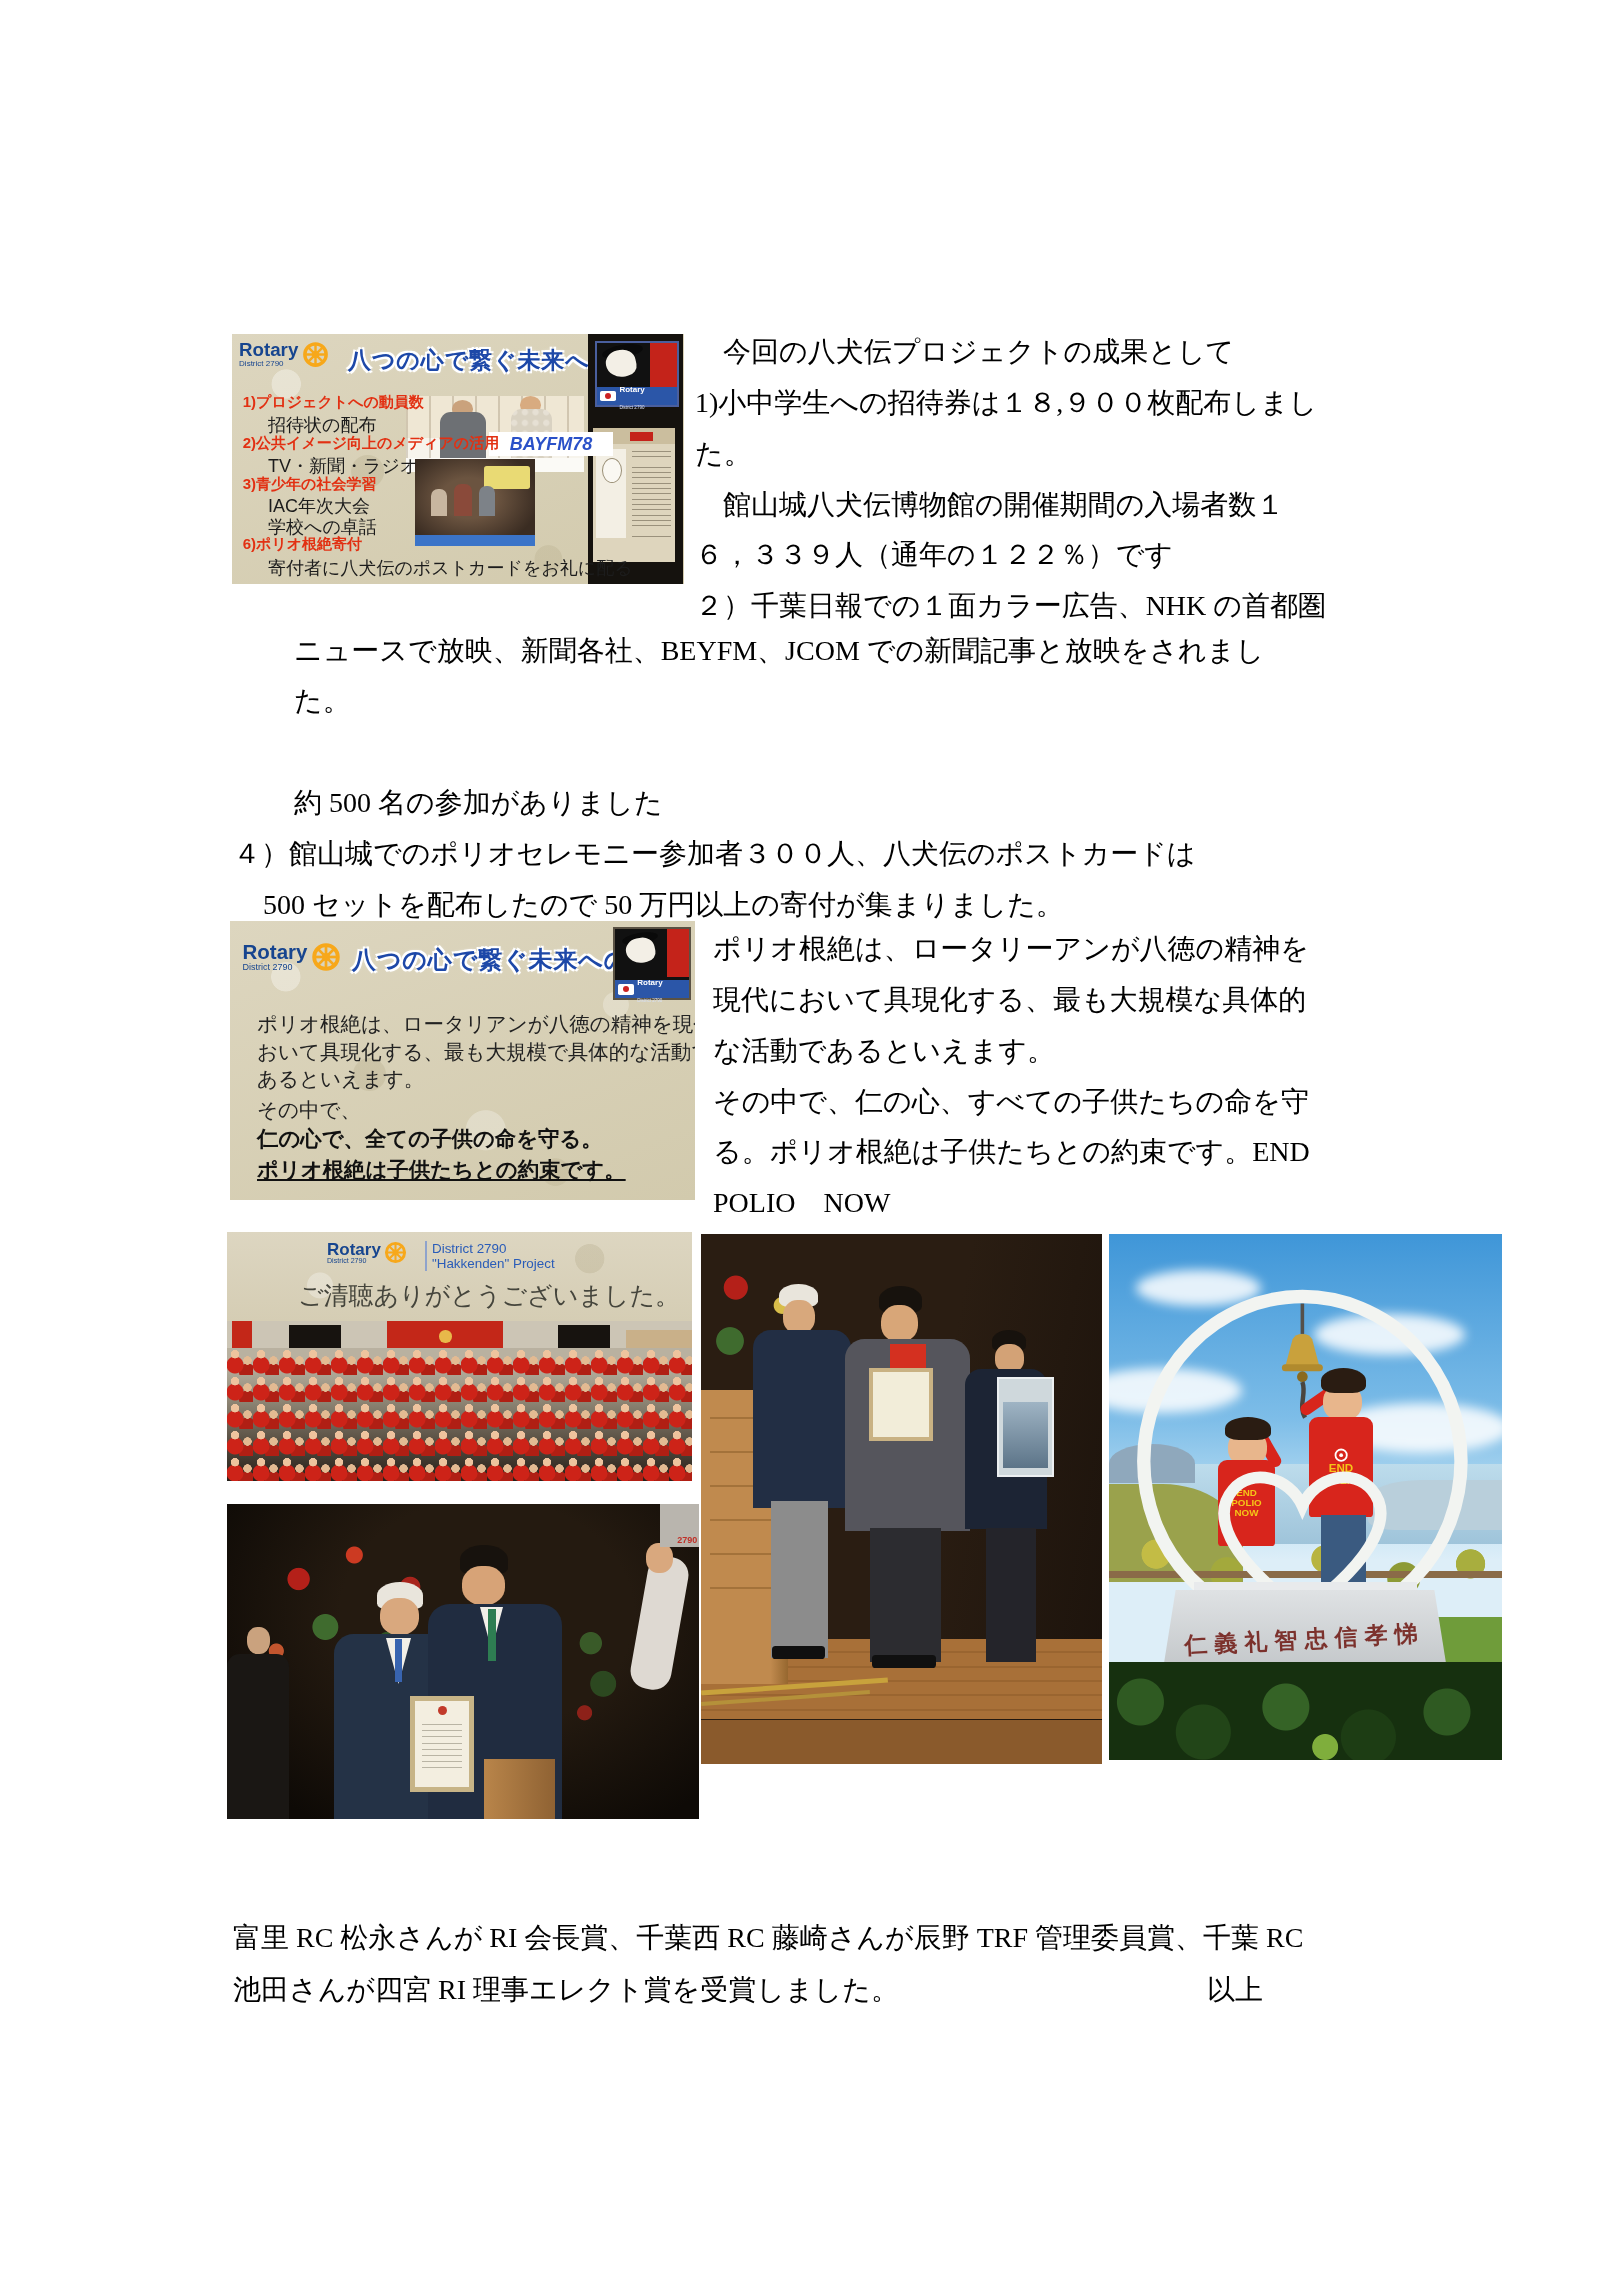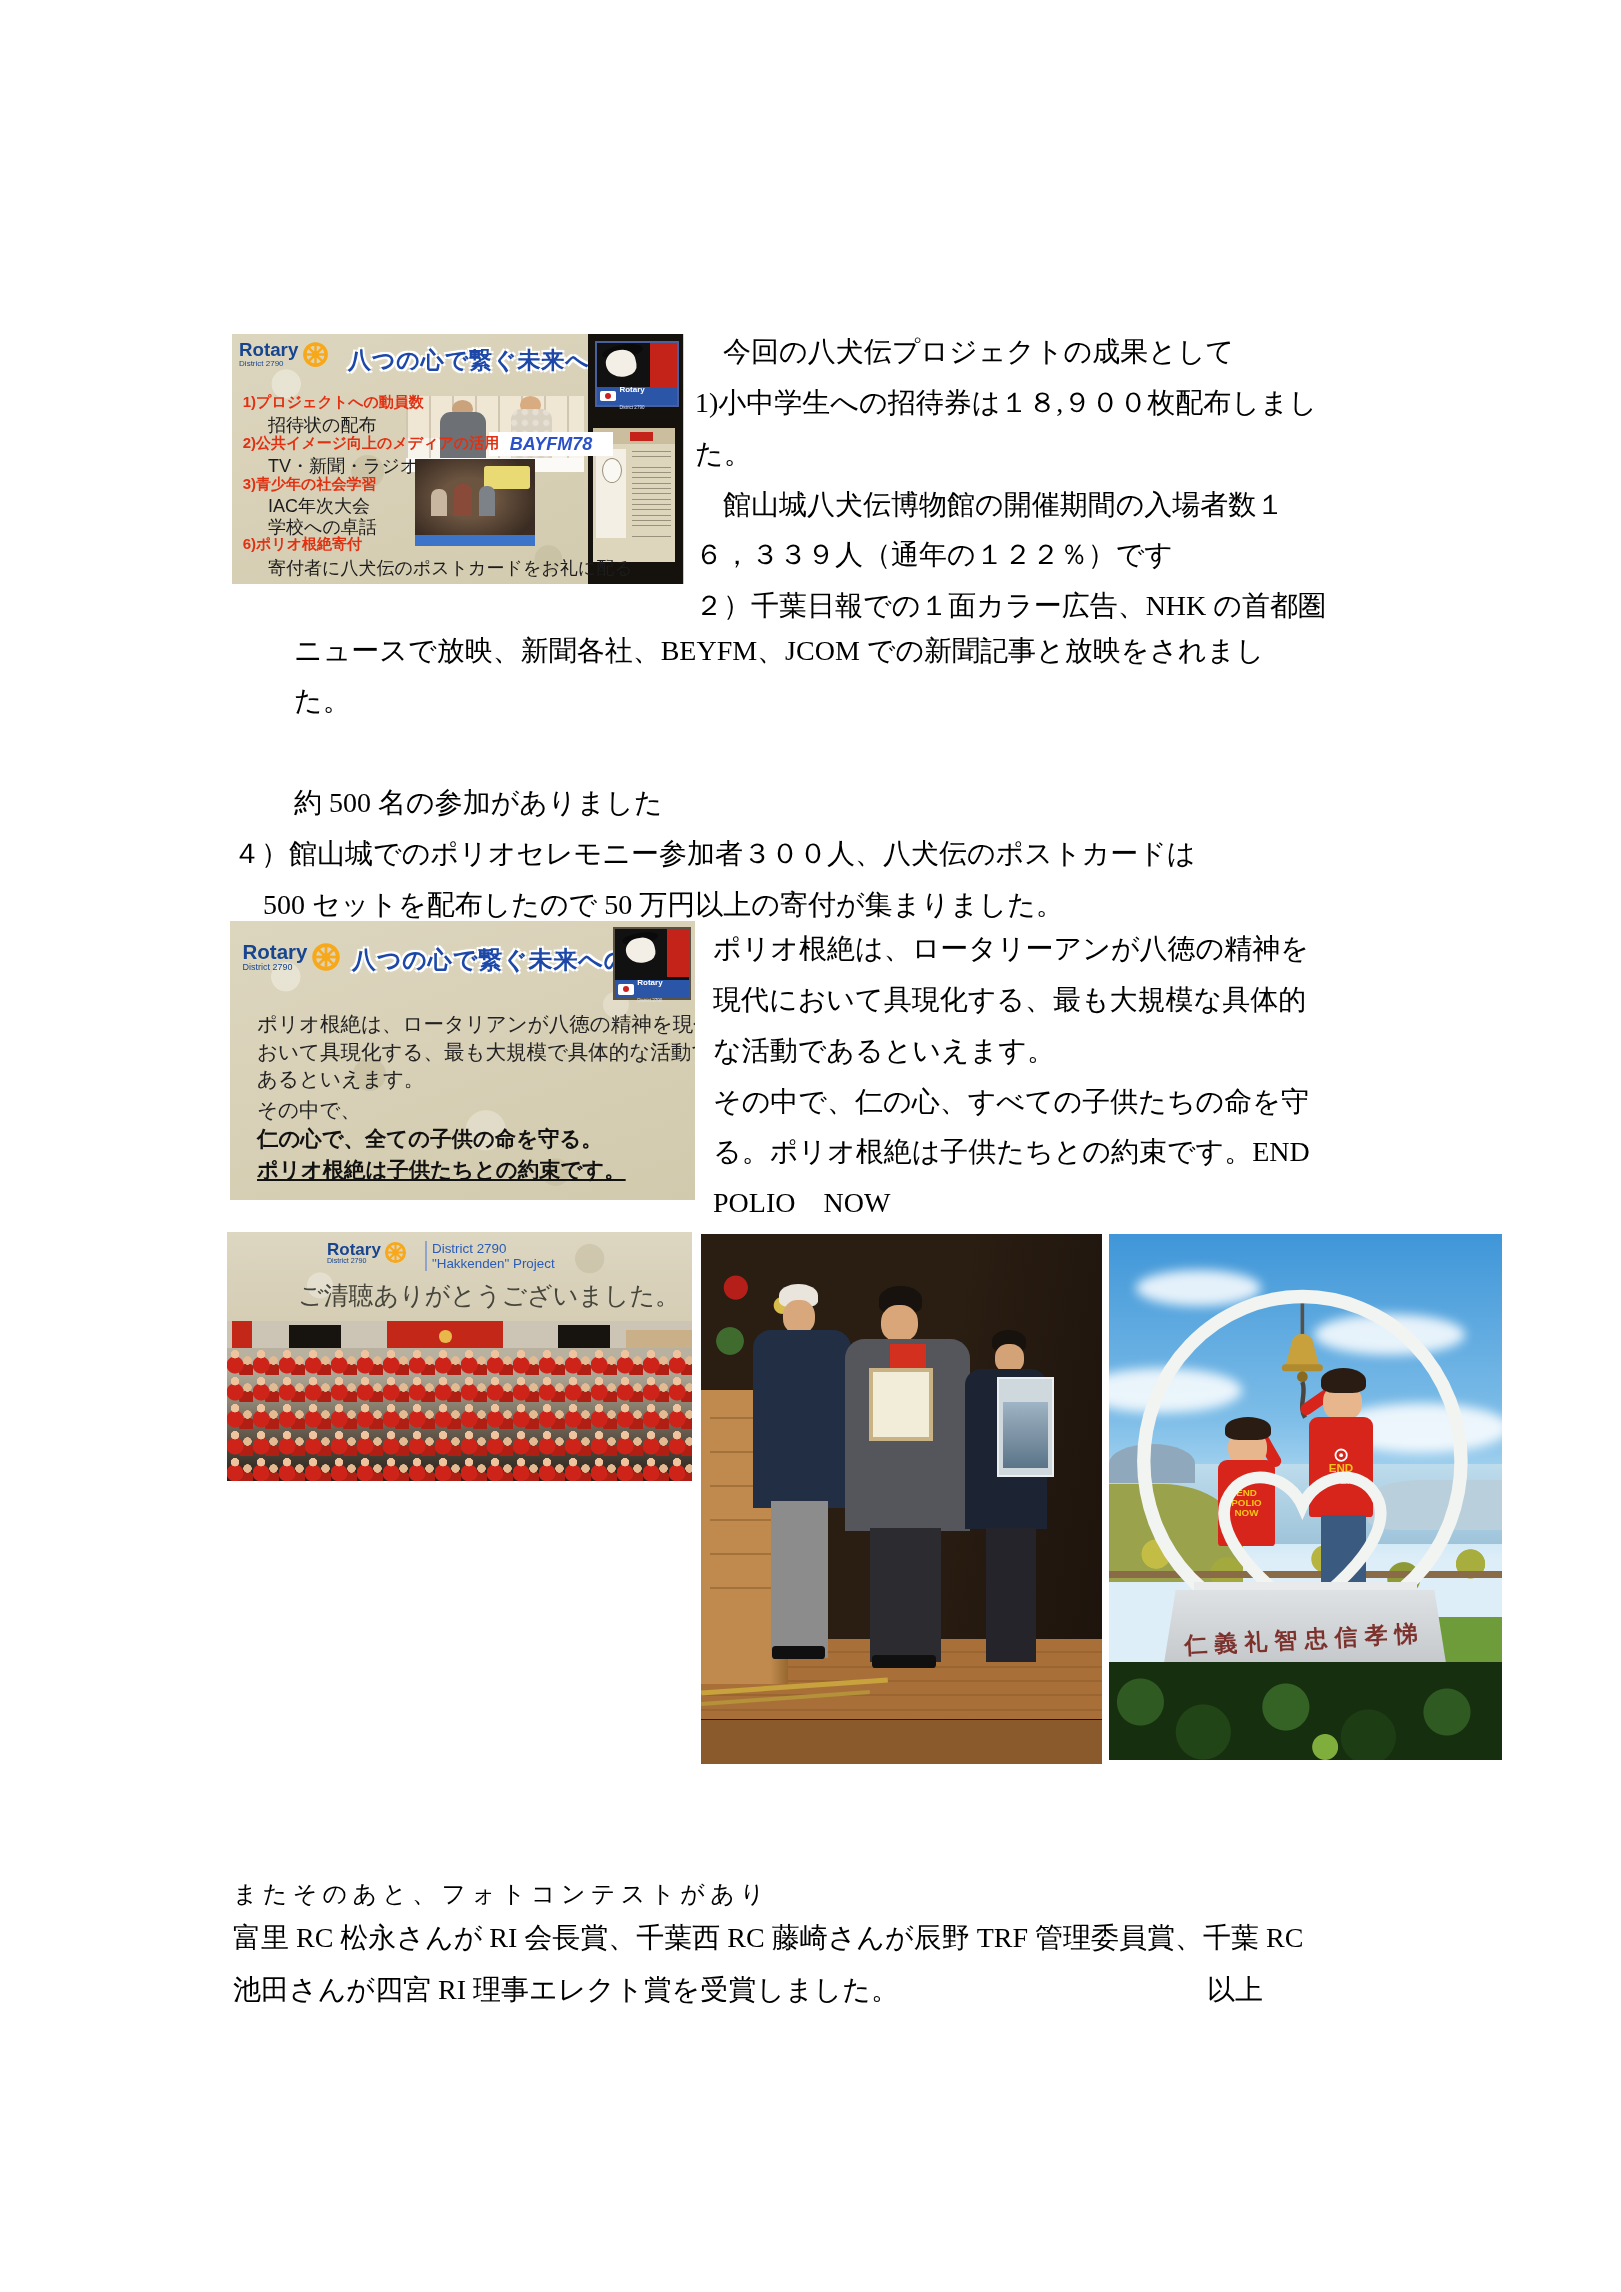--- a/index.html
+++ b/index.html
@@ -369,20 +369,43 @@
     <div class="pa-crowdzone">
       <div class="pa-vbanner"></div>
       <div class="pa-spk" style="left:62px;top:3.6px;"></div>
       <div class="pa-spk" style="left:331px;top:3.6px;"></div>
       <div class="pa-banner"></div>
       <div class="pa-wood"></div>
       <div class="pa-crowd"></div>
     </div>
   </div>
 
+  <div class="photoB">
+    <div class="pb-flowers"></div>
+    <div class="pb-flowers2"></div>
+    <div class="head" style="left:19.6px;top:123px;width:23px;height:27px;background:#caa27e;"></div>
+    <div class="pb-oldman-b"></div>
+    <div class="head hair-white" style="left:150px;top:78px;width:46px;height:27px;border-radius:50% 50% 20% 20%;"></div>
+    <div class="head" style="left:153px;top:94px;width:39px;height:37px;background:#d9a87e;"></div>
+    <div class="pb-m1b"></div>
+    <div class="pb-m1s"></div>
+      <div class="pb-m1t"></div>
+    <div class="head hair-black" style="left:233px;top:41px;width:48px;height:28.5px;border-radius:50% 50% 20% 20%;"></div>
+    <div class="head" style="left:235px;top:62px;width:43px;height:39px;background:#d7a377;"></div>
+    <div class="pb-m2b"></div>
+    <div class="pb-m2s"></div>
+      <div class="pb-m2t"></div>
+    <div class="pb-cert"></div>
+    <div class="pb-podium"></div>
+    <div class="pb-arm"></div>
+    <div class="pb-hand"></div>
+    <div class="pb-card">
+      <span>2790</span>
+    </div>
+  </div>
 
   <div class="photoM">
     <div class="pm-floor"></div>
     <div class="pm-front"></div>
     <div class="pm-stripe"></div>
       <div class="pm-stripe2"></div>
     <div class="pm-flowers"></div>
     <div class="pm-podium"></div>
     <div class="head hair-white" style="left:78px;top:50px;width:39px;height:23px;border-radius:50% 50% 25% 25%;"></div>
     <div class="head" style="left:82px;top:66px;width:32px;height:34px;background:#d8a87c;"></div>
@@ -449,19 +472,18 @@
     <svg class="pr-svg" style="z-index:6;" width="393" height="526" viewBox="0 0 441 590">
       <path d="M217,305 C202,272 160,262 139,287 C116,314 130,360 217,425 C304,360 318,314 295,287 C274,262 232,272 217,305 Z" fill="none" stroke="#f2f4f1" stroke-width="13"></path>
     </svg>
 
     <div class="pr-slab" style="z-index:7;"></div>
     <div class="pr-stone" style="z-index:7;"></div>
     <div class="pr-stonetext" style="z-index:8;">仁義礼智忠信孝悌</div>
     <div class="pr-bushfront" style="z-index:9;"></div>
   </div>
 
-  <div class="tline f-spaced" style="left:233px;top:1876px;">またそのあと、フォトコンテストがあり</div>
   <div class="tline" style="left:233px;top:1920px;">富里 RC 松永さんが RI 会長賞、千葉西 RC 藤崎さんが辰野 TRF 管理委員賞、千葉 RC</div>
   <div class="tline" style="left:233px;top:1972px;">池田さんが四宮 RI 理事エレクト賞を受賞しました。</div>
   <div class="tline" style="left:1207px;top:1972px;">以上</div>
 
 </div>
 
 
 </body></html>

